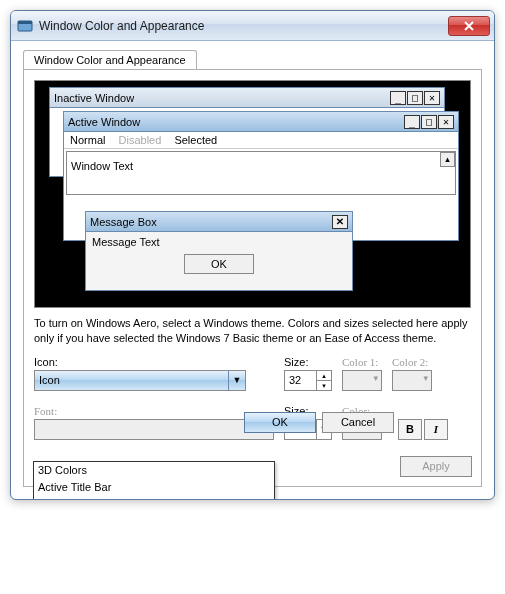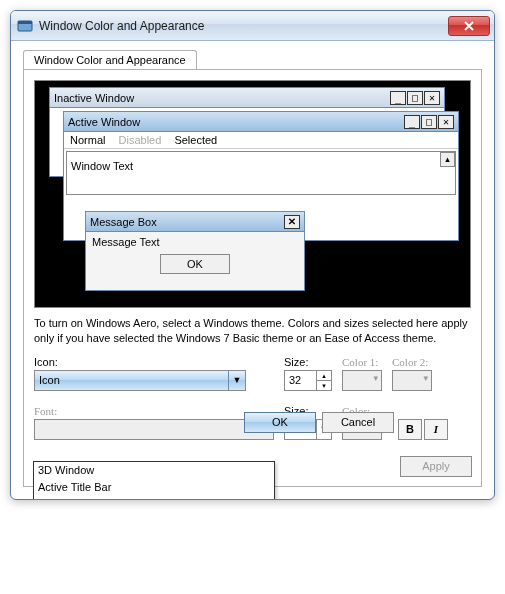--- a/index.html
+++ b/index.html
@@ -103,21 +103,21 @@
           <div class="menu-row">
             <span class="m">Normal</span>
             <span class="m dis">Disabled</span>
             <span class="m">Selected</span>
           </div>
           <div class="textarea">
             <span>Window Text</span>
             <div class="scroll-up">▴</div>
           </div>
         </div>
-        <div class="msgbox" style="left:50px; top:130px; width:220px;">
+        <div class="msgbox" style="left:50px; top:130px; width:268px;">
           <div class="win-title active">
             <span class="t">Message Box</span>
             <span class="close">✕</span>
           </div>
           <div class="msgbox-body">
             <div>Message Text</div>
             <div class="ok-btn">OK</div>
           </div>
         </div>
       </div>
@@ -180,18 +180,18 @@
       <div style="height:34px;"></div>
     </div>
 
     <div class="dlg-buttons" style="bottom:22px; right:22px;">
       <div class="dlg-btn ok">OK</div>
       <div class="dlg-btn">Cancel</div>
       <div class="dlg-btn apply">Apply</div>
     </div>
 
     <div class="dropdown" id="dropdown">
-        <div class="opt">3D Window</div>
+        <div class="opt">3D Colors</div>
         <div class="opt">Active Title Bar</div>
         <div class="opt">Active Window Border</div>
       </div>
   </div>
 </div>
 
 </body></html>

